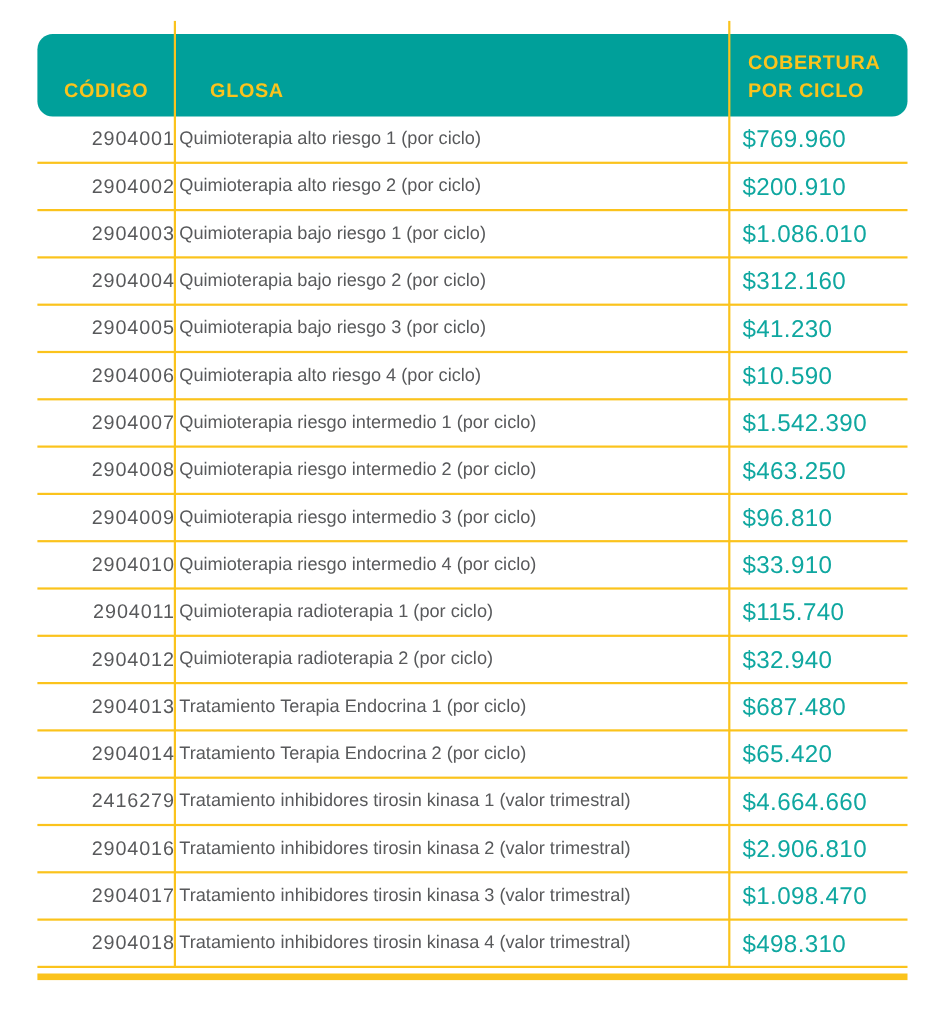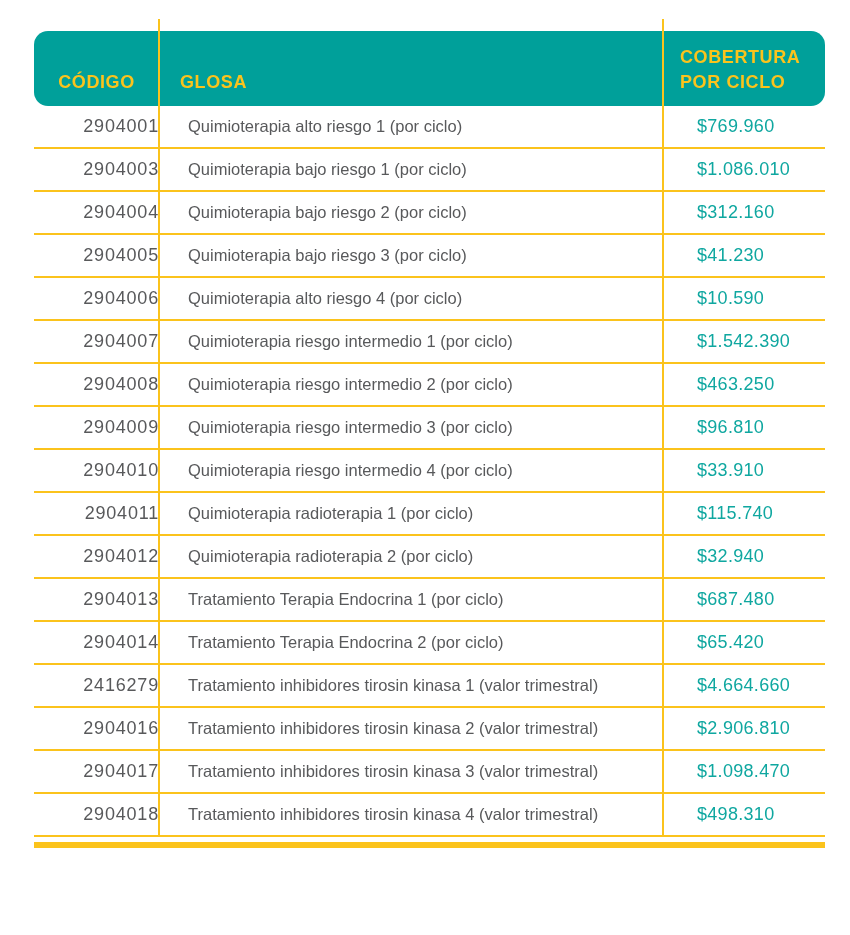--- a/index.html
+++ b/index.html
@@ -46,21 +46,21 @@
   }
   .thead .hc1 {
     width: 125px;
     display: flex; align-items: flex-end; justify-content: center;
     padding-bottom: 13px;
     text-align: right;
   }
   .thead .hc2 {
     width: 504px;
     display: flex; align-items: flex-end;
-    padding: 0 0 13px 21px;
+    padding: 0 0 13px 32px;
   }
   .thead .hc3 {
     width: 162px;
     display: flex; align-items: flex-end;
     padding: 0 6px 11px 17px;
     line-height: 25px;
   }
   .row {
     display: flex;
     align-items: center;
@@ -75,28 +75,28 @@
   }
   .cell-codigo {
     width: 125px;
     text-align: right;
     font-size: 18px;
     letter-spacing: 0.8px;
     color: var(--text_gray, #58595B);
   }
   .cell-glosa {
     width: 504px;
-    padding-left: 29px;
+    padding-left: 4px;
     font-size: 16.5px;
     color: var(--text_gray, #58595B);
   }
   .cell-valor {
     width: 162px;
-    padding-left: 34px;
-    font-size: 18px;
+    padding-left: 12px;
+    font-size: 22px;
     letter-spacing: 0.3px;
     color: var(--value_teal, #0FA7A0);
   }
   .bottom-bar {
     height: 6px;
     margin-top: 5px;
     background: var(--yellow, #FBC31C);
   }
 </style>
 </head>
@@ -110,20 +110,25 @@
       <div class="hc2">GLOSA</div>
       <div class="hc3">COBERTURA POR CICLO</div>
     </div>
 
     <div class="row">
       <div class="cell-codigo">2904001</div>
       <div class="cell-glosa">Quimioterapia alto riesgo 1 (por ciclo)</div>
       <div class="cell-valor">$769.960</div>
     </div>
     <div class="row">
+      <div class="cell-codigo">2904002</div>
+      <div class="cell-glosa">Quimioterapia alto riesgo 2 (por ciclo)</div>
+      <div class="cell-valor">$200.910</div>
+    </div>
+    <div class="row">
       <div class="cell-codigo">2904003</div>
       <div class="cell-glosa">Quimioterapia bajo riesgo 1 (por ciclo)</div>
       <div class="cell-valor">$1.086.010</div>
     </div>
     <div class="row">
       <div class="cell-codigo">2904004</div>
       <div class="cell-glosa">Quimioterapia bajo riesgo 2 (por ciclo)</div>
       <div class="cell-valor">$312.160</div>
     </div>
     <div class="row">

